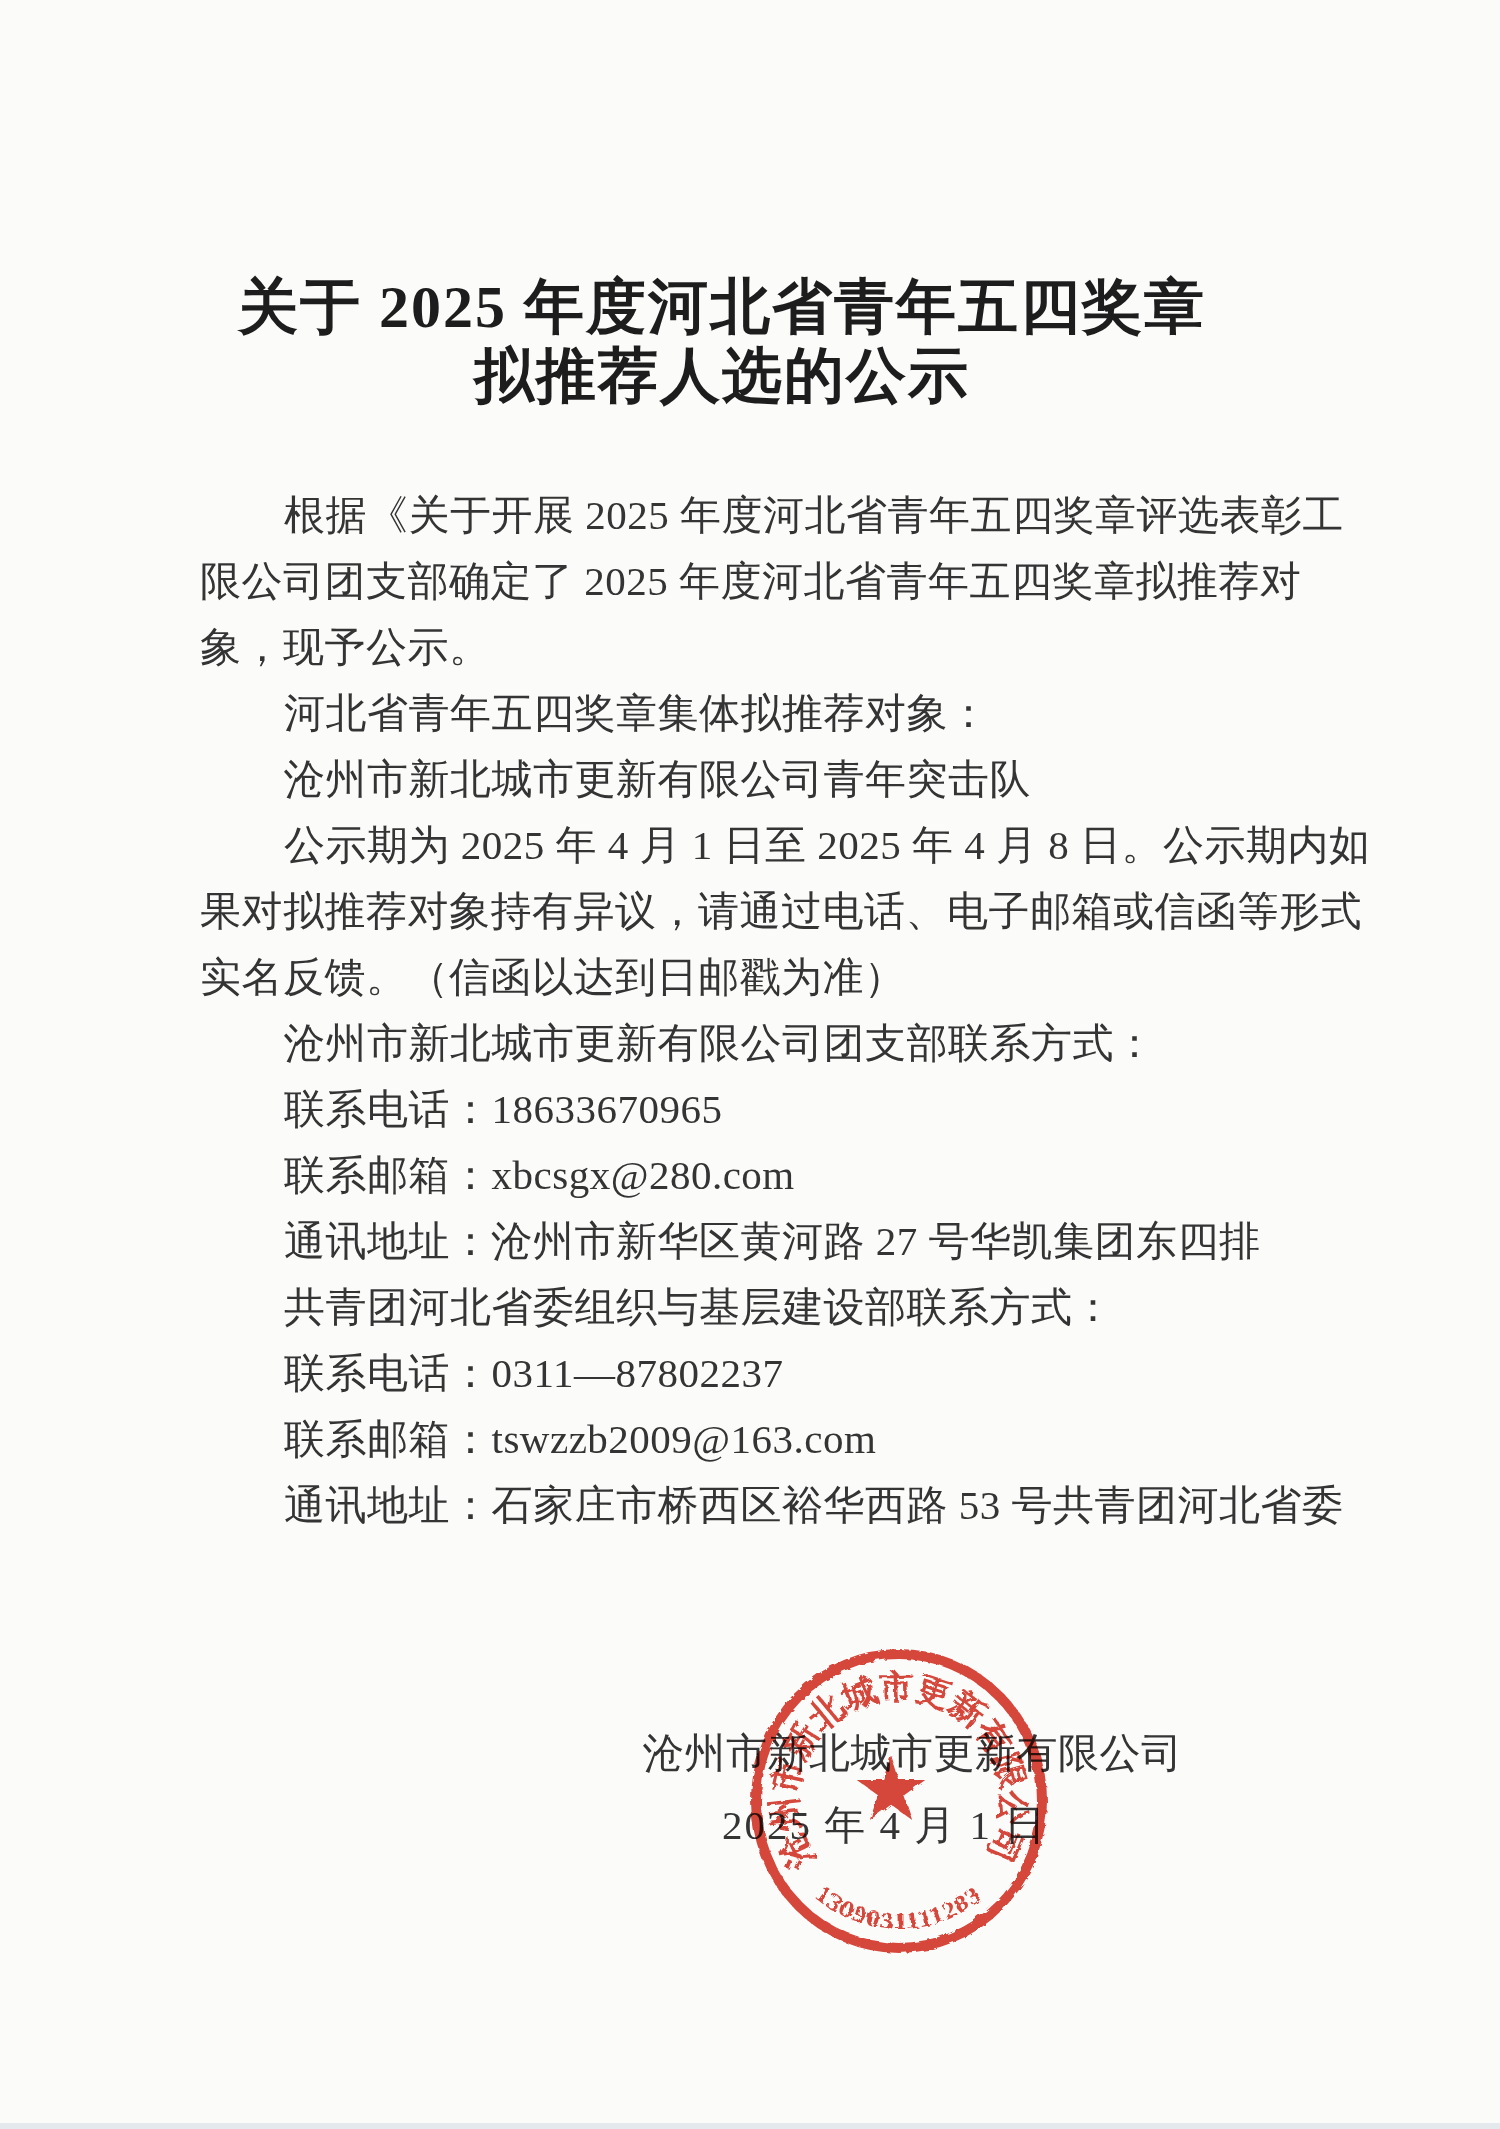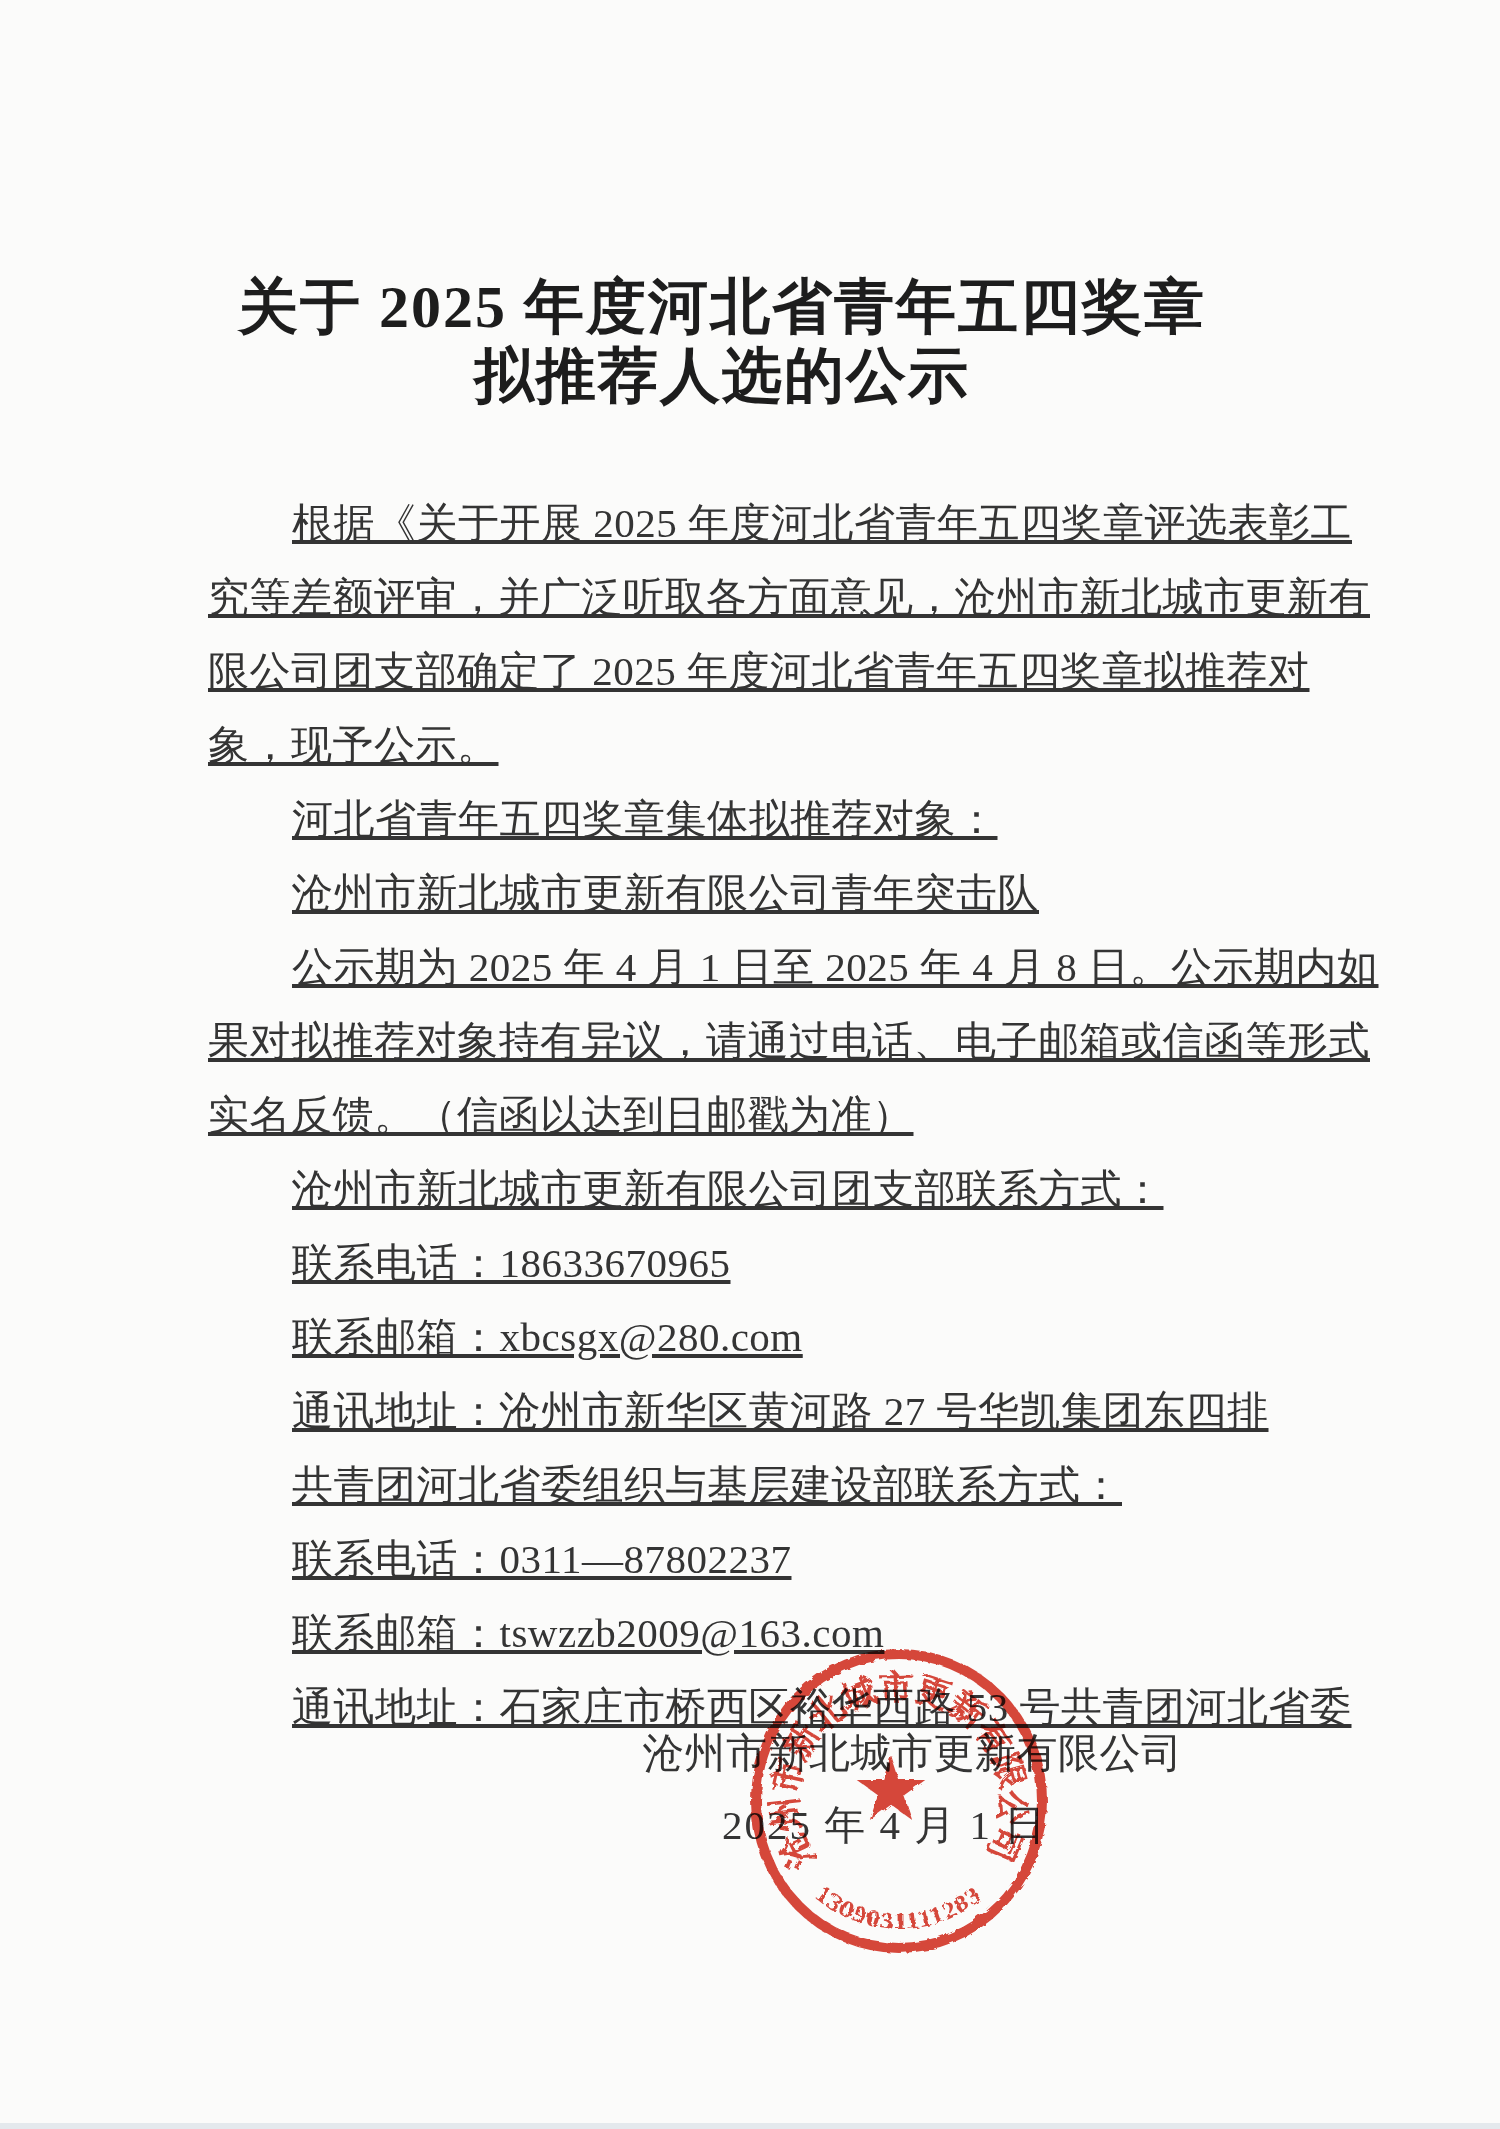--- a/index.html
+++ b/index.html
@@ -27,21 +27,21 @@
   .body-block{
     position:absolute;
     top:482px;
     left:200px;
     width:1160px;
     font-size:41px;
     line-height:66px;
     letter-spacing:0.5px;
     color:#343434;
   }
-  .body-block p{margin:8px;white-space:nowrap;text-decoration:underline;}
+  .body-block p{margin:0;white-space:nowrap;}
   .indent{text-indent:84px;}
   .signature-company{
     position:absolute;
     top:1720px;
     left:643px;
     font-size:41px;
     line-height:66px;
     letter-spacing:0.5px;
     color:#343434;
     white-space:nowrap;
@@ -84,21 +84,20 @@
 
 <div class="page">
 
   <div class="doc-title">
     <p>关于 2025 年度河北省青年五四奖章</p>
     <p>拟推荐人选的公示</p>
   </div>
 
   <div class="body-block">
     <p class="indent">根据《关于开展 2025 年度河北省青年五四奖章评选表彰工</p>
-    <p>究等差额评审，并广泛听取各方面意见，沧州市新北城市更新有</p>
     <p>限公司团支部确定了 2025 年度河北省青年五四奖章拟推荐对</p>
     <p>象，现予公示。</p>
     <p class="indent">河北省青年五四奖章集体拟推荐对象：</p>
     <p class="indent">沧州市新北城市更新有限公司青年突击队</p>
     <p class="indent">公示期为 2025 年 4 月 1 日至 2025 年 4 月 8 日。公示期内如</p>
     <p>果对拟推荐对象持有异议，请通过电话、电子邮箱或信函等形式</p>
     <p>实名反馈。（信函以达到日邮戳为准）</p>
     <p class="indent">沧州市新北城市更新有限公司团支部联系方式：</p>
     <p class="indent">联系电话：18633670965</p>
     <p class="indent">联系邮箱：xbcsgx@280.com</p>

